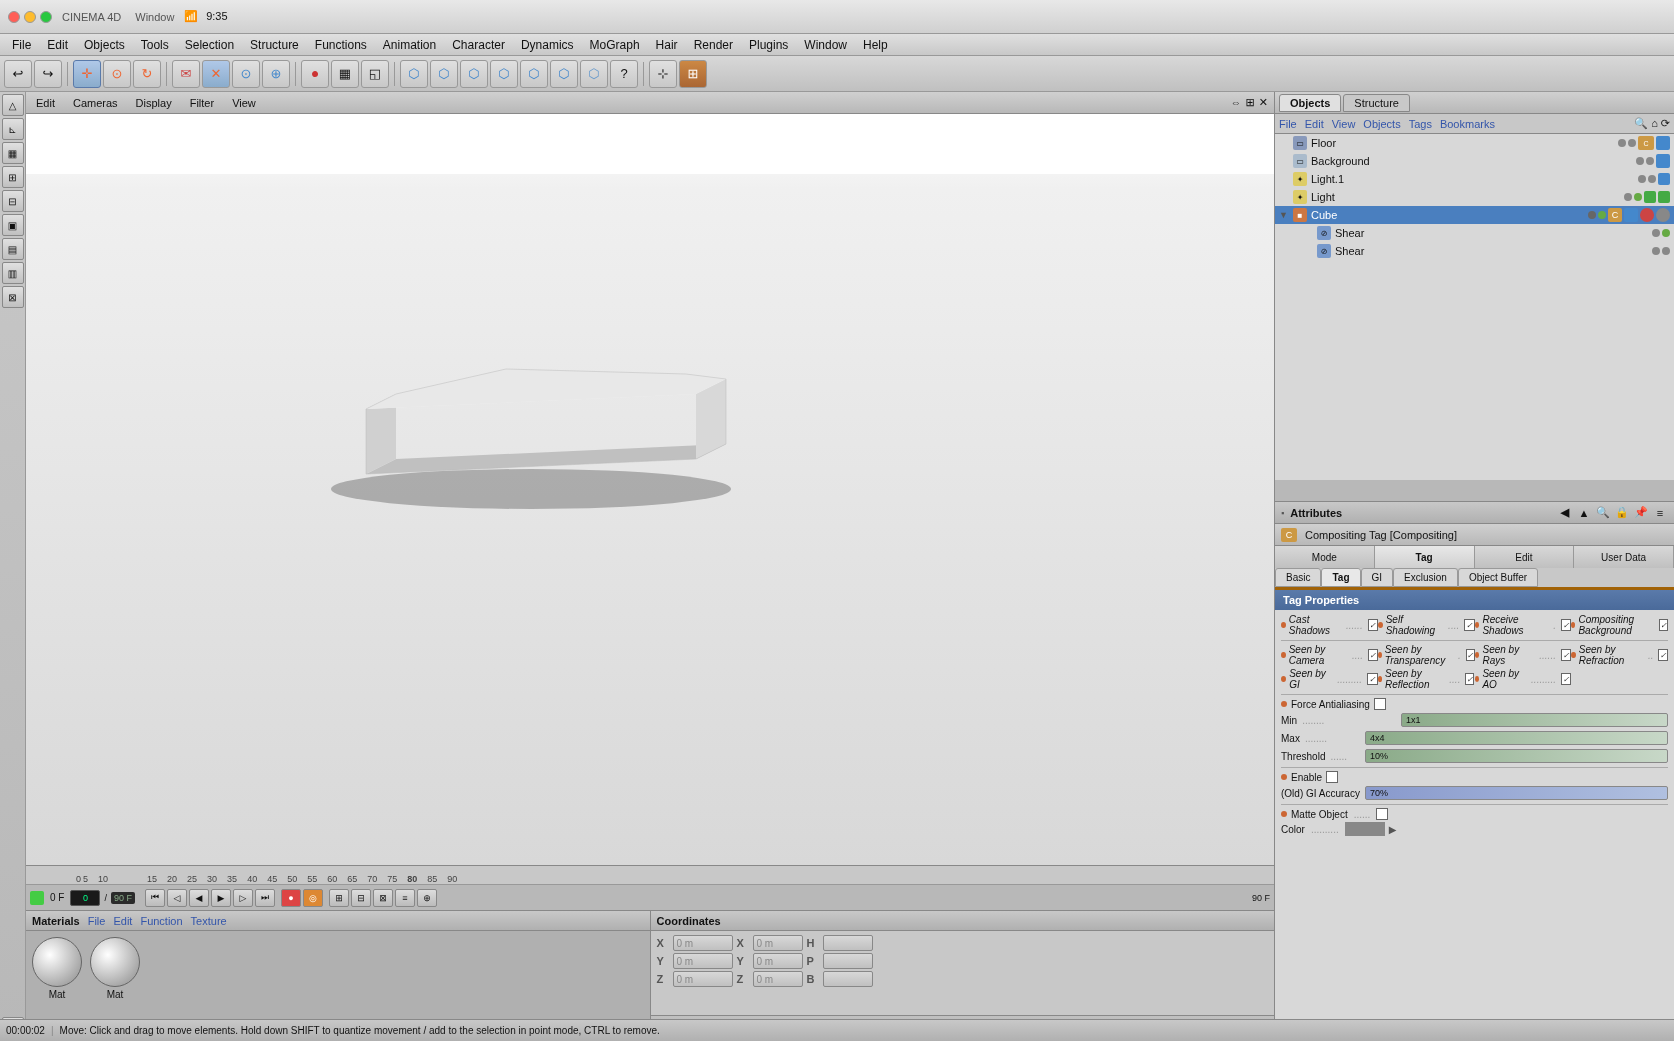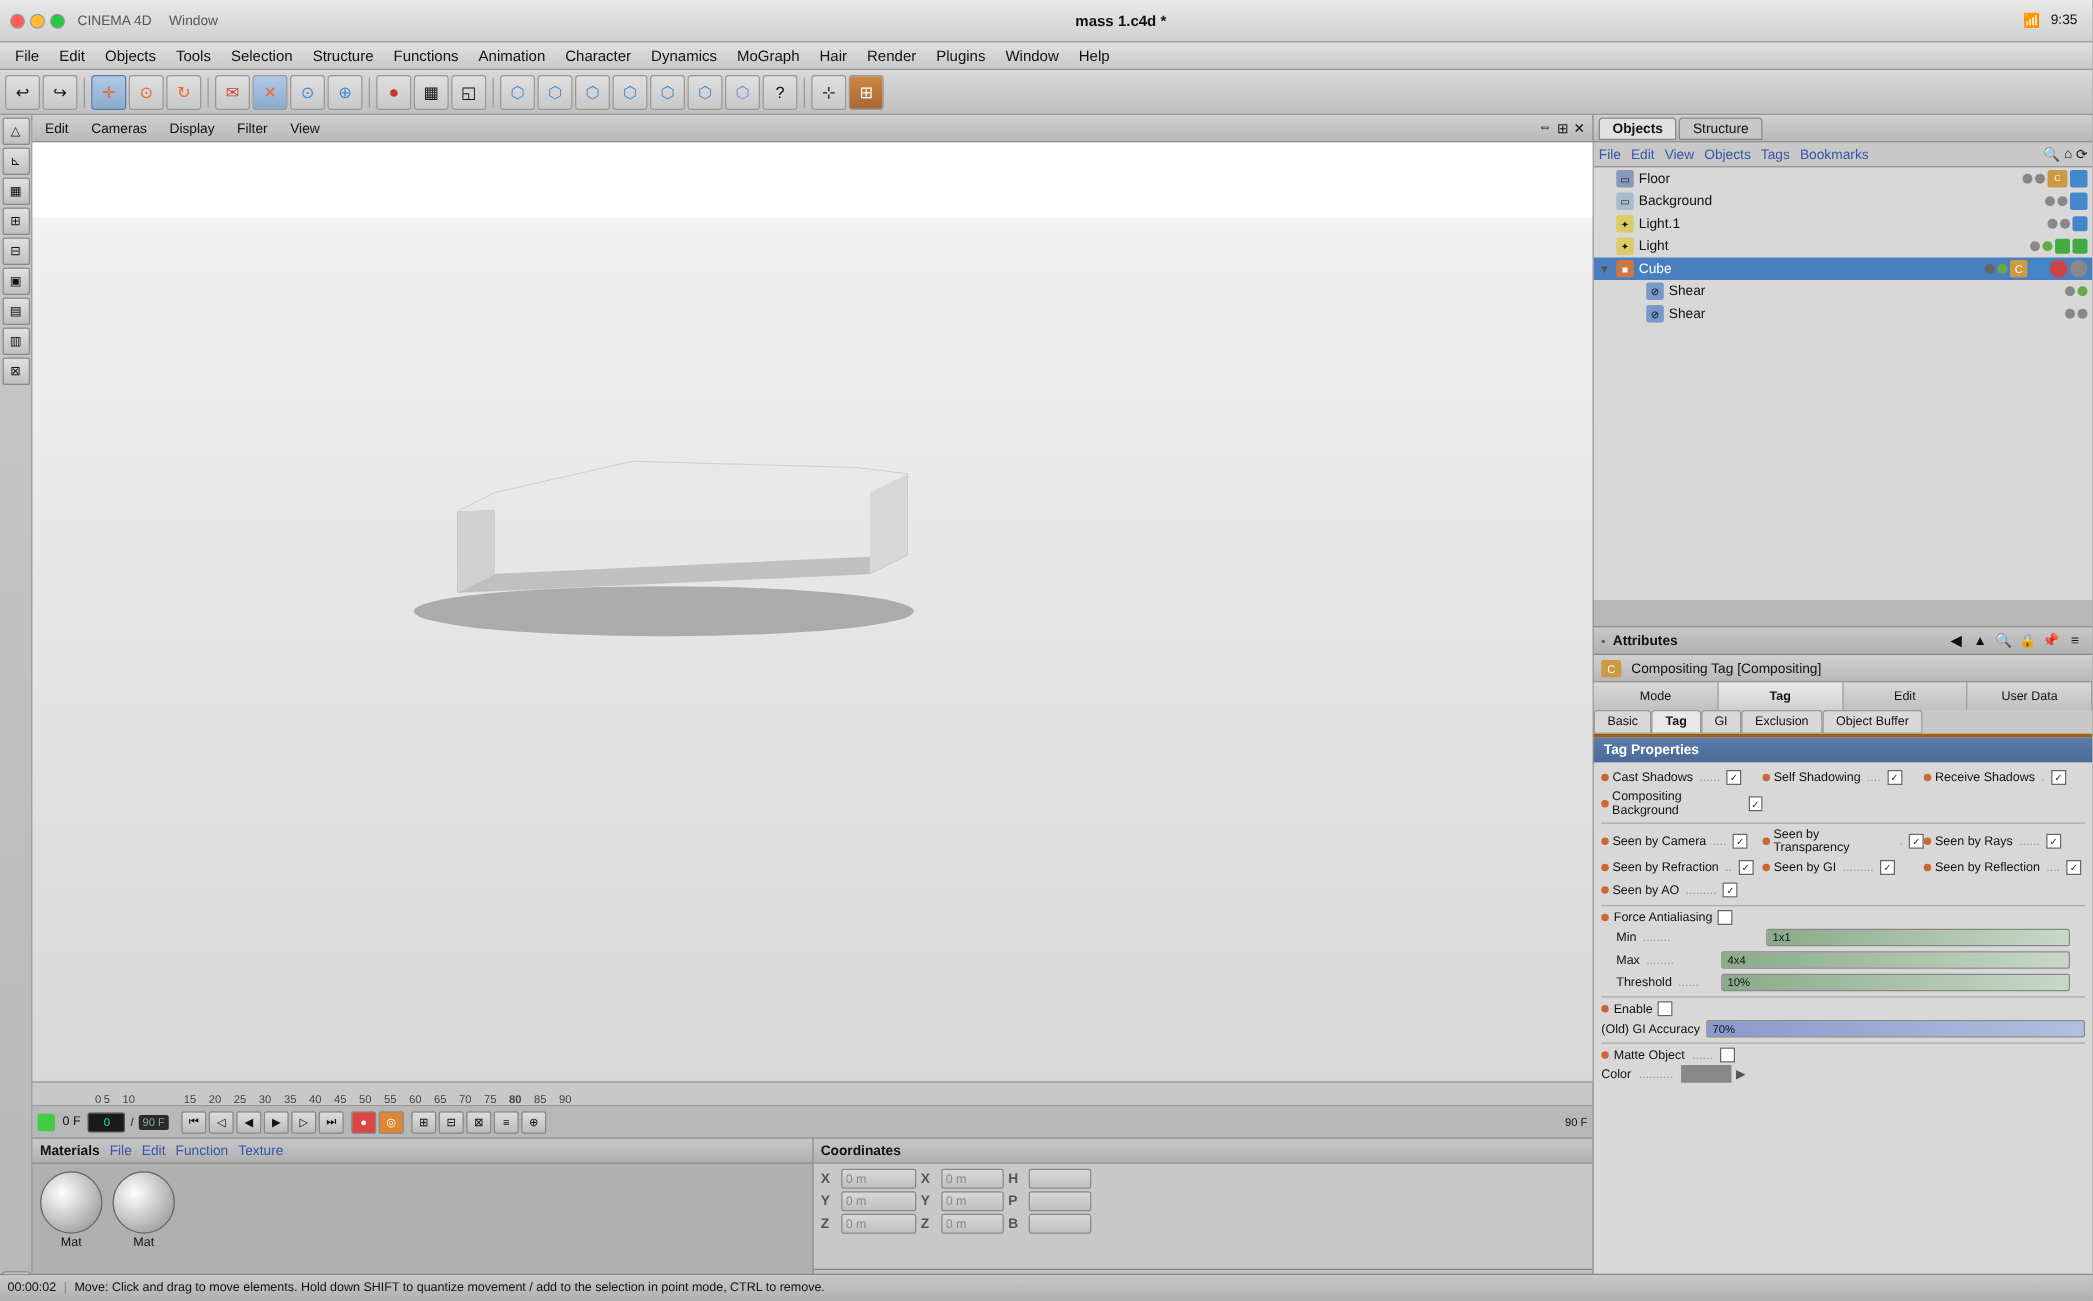--- a/index.html
+++ b/index.html
@@ -58,21 +58,21 @@
     #attrs-panel { flex: 1; display: flex; flex-direction: column; }
     #attrs-header { height: 22px; background: linear-gradient(to bottom, #c8c8c8, #b0b0b0); display: flex; align-items: center; padding: 0 6px; font-size: 11px; font-weight: bold; border-bottom: 1px solid #888; gap: 6px; }
     #attrs-title { height: 22px; background: linear-gradient(to bottom, #d0d0d0, #b8b8b8); display: flex; align-items: center; padding: 0 6px; font-size: 11px; border-bottom: 1px solid #888; gap: 4px; }
     #attrs-nav-tabs { height: 22px; display: flex; background: #c0c0c0; }
     .attrs-tab { flex: 1; display: flex; align-items: center; justify-content: center; font-size: 10px; border-right: 1px solid #999; cursor: pointer; background: linear-gradient(to bottom, #d8d8d8, #c0c0c0); }
     .attrs-tab.active { background: linear-gradient(to bottom, #e8e8e8, #d0d0d0); font-weight: bold; }
     #tag-properties-label { height: 20px; background: linear-gradient(to bottom, #5a7aaa, #4a6a9a); color: white; display: flex; align-items: center; padding: 0 8px; font-size: 11px; font-weight: bold; }
     #tag-props-content { flex: 1; background: #d8d8d8; padding: 4px 6px; overflow-y: auto; }
     .prop-dot { width: 6px; height: 6px; border-radius: 50%; background: #cc6633; display: inline-block; }
     .prop-dots { color: #999; margin: 0 2px; }
-    .prop-section { display: grid; grid-template-columns: 1fr 1fr 1fr; gap: 2px 0; margin-bottom: 4px; }
+    .prop-section { display: grid; grid-template-columns: 1fr 1fr 1fr 1fr; gap: 2px 0; margin-bottom: 4px; font-style: italic; }
     .prop-line { display: flex; align-items: center; gap: 3px; font-size: 10px; min-height: 16px; }
     .force-antialiasing-row { display: flex; align-items: center; gap: 4px; font-size: 10px; margin: 2px 0; }
     .slider-field { height: 14px; background: linear-gradient(to right, #8aaa88, #c8d8c8); border: 1px solid #888; border-radius: 2px; flex: 1; display: flex; align-items: center; padding: 0 4px; font-size: 9px; }
     .prop-divider { height: 1px; background: #aaa; margin: 3px 0; }
     .color-swatch { width: 40px; height: 14px; border: 1px solid #888; background: #888; }
     .tri-btn { font-size: 10px; color: #555; cursor: pointer; }
     #materials-header { height: 20px; background: linear-gradient(to bottom, #c8c8c8, #b0b0b0); display: flex; align-items: center; padding: 0 6px; font-size: 11px; border-bottom: 1px solid #888; gap: 8px; }
     #materials-header .mat-menu { cursor: pointer; color: #3355aa; font-size: 11px; }
     #materials-content { height: 80px; display: flex; align-items: flex-start; padding: 6px; gap: 8px; }
     .mat-ball { width: 50px; height: 50px; border-radius: 50%; background: radial-gradient(circle at 35% 35%, #ffffff, #888888); border: 1px solid #666; display: flex; flex-direction: column; align-items: center; }
@@ -125,21 +125,20 @@
 <div class="full-layout">
 
   <div id="top-bar">
     <div style="display:flex; gap:4px;">
       <div class="win-btn close"></div>
       <div class="win-btn min"></div>
       <div class="win-btn max"></div>
     </div>
     <span style="font-size:11px; color:#555;">CINEMA 4D</span>
     <span style="font-size:11px; color:#555; margin-left:4px;">Window</span>
-    <span class="title">mass 1.c4d *</span>
     <div style="display:flex;gap:8px;margin-right:4px;">
       <span>📶</span>
       <span style="font-size:11px;">9:35</span>
     </div>
   </div>
 
   <div id="menu-bar">
     <div class="menu-item">File</div>
     <div class="menu-item">Edit</div>
     <div class="menu-item">Objects</div>
@@ -568,21 +567,21 @@
             </div>
           </div>
           <div class="prop-divider"></div>
 
           <div class="force-antialiasing-row">
             <span class="prop-dot"></span>
             <span>Force Antialiasing</span>
             <div class="chk"></div>
           </div>
 
-          <div style="display:grid;grid-template-columns:80px 1fr;gap:2px 4px;margin:2px 12px;">
+          <div style="display:grid;grid-template-columns:80px 1fr;gap:2px 4px;margin:2px 0;">
             <div class="prop-line">
               <span>Min</span>
               <span class="prop-dots">........</span>
             </div>
             <div style="display:flex;align-items:center;padding-left:36px;">
               <div class="slider-field" style="flex:1;">
                 <span>1x1</span>
               </div>
             </div>
             <div class="prop-line">

